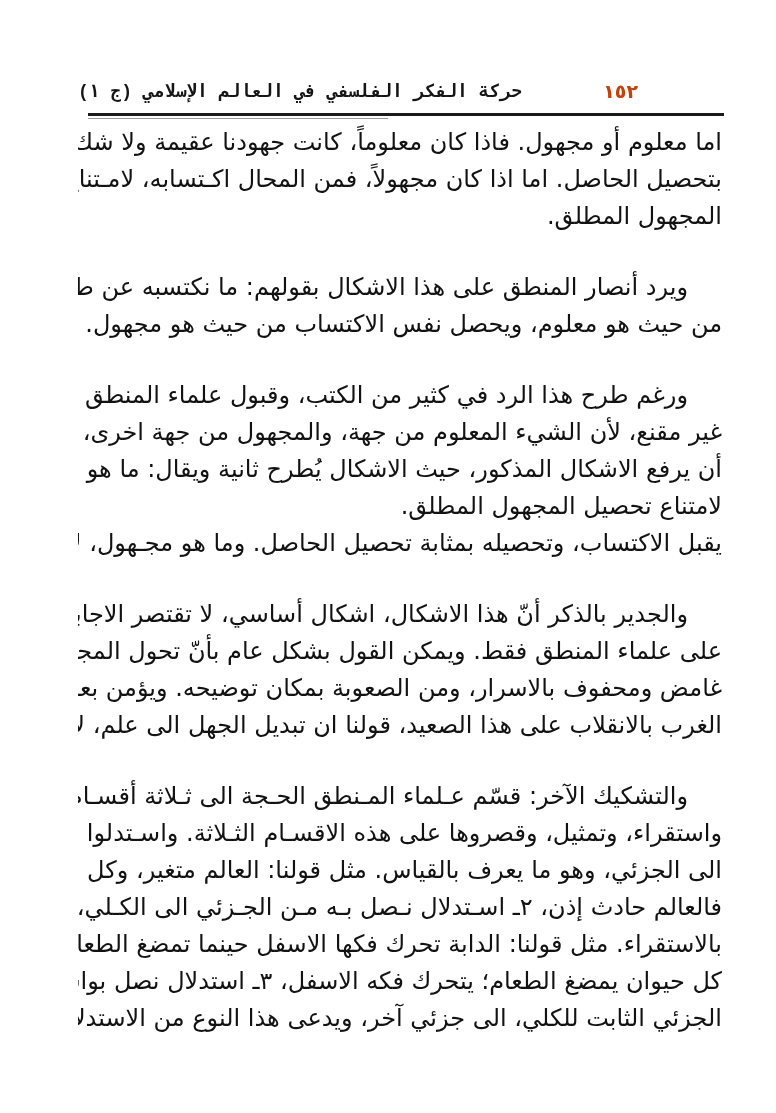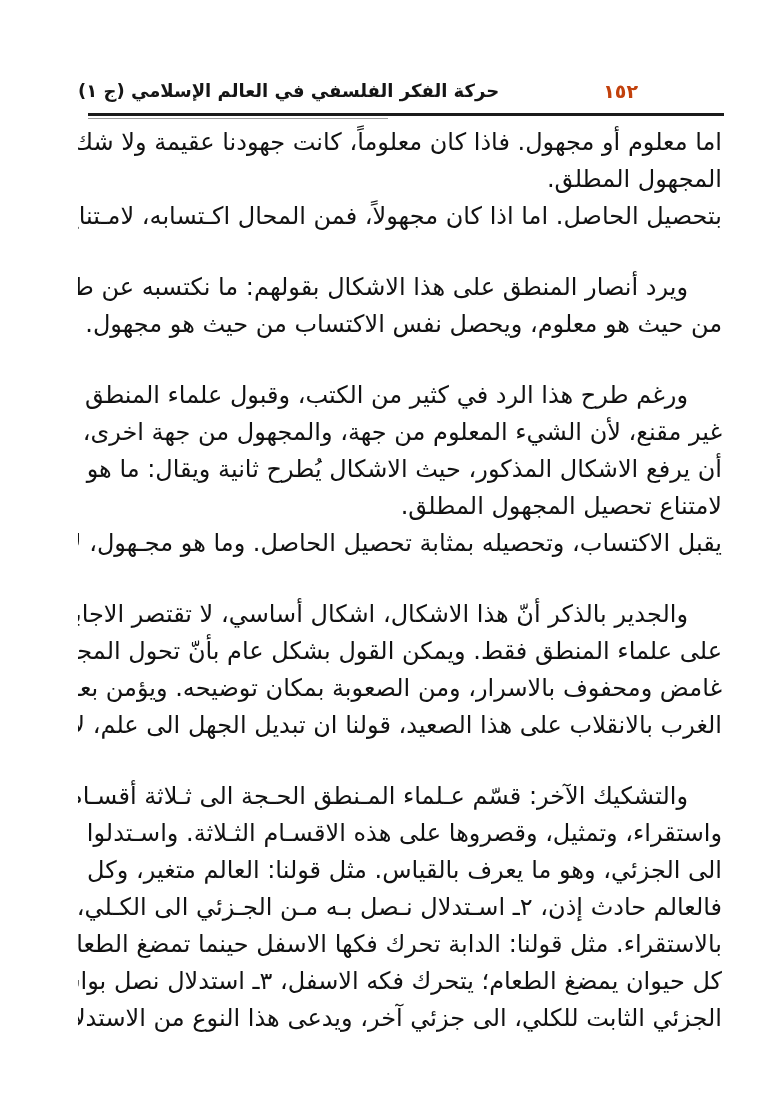--- a/index.html
+++ b/index.html
@@ -21,20 +21,21 @@
   }
   .header-title {
     position:absolute;
     left:0; top:0;
     direction:rtl;
     font-size:18px;
     font-weight:bold;
     color:#151515;
     white-space:nowrap;
     letter-spacing:0px;
+    font-family:Liberation Mono, monospace;
   }
   .header-pagenum {
     position:absolute;
     right:86px; top:0;
     font-size:19px;
     font-weight:bold;
     color:#c2410c;
   }
   .header-rule {
     position:absolute;
@@ -81,22 +82,22 @@
   <div class="header">
     <div class="header-title">حركة الفكر الفلسفي في العالم الإسلامي (ج ١)</div>
     <div class="header-pagenum">١٥٢</div>
   </div>
 
   <div class="header-rule"></div>
   <div class="header-rule-shadow"></div>
 
   <div class="body-text">
       <div class="line">اما معلوم أو مجهول. فاذا كان معلوماً، كانت جهودنا عقيمة ولا شك أو ما يُعرف</div>
+      <div class="line">بتحصيل الحاصل. اما اذا كان مجهولاً، فمن المحال اكـتسابه، لامـتناع اكـتساب</div>
       <div class="line end">المجهول المطلق.</div>
-      <div class="line">بتحصيل الحاصل. اما اذا كان مجهولاً، فمن المحال اكـتسابه، لامـتناع اكـتساب</div>
       <div class="line indent">ويرد أنصار المنطق على هذا الاشكال بقولهم: ما نكتسبه عن طريق المعرِّف</div>
       <div class="line end">من حيث هو معلوم، ويحصل نفس الاكتساب من حيث هو مجهول.</div>
       <div class="line indent">ورغم طرح هذا الرد في كثير من الكتب، وقبول علماء المنطق به، إلّا انه يبدو</div>
       <div class="line">غير مقنع، لأن الشيء المعلوم من جهة، والمجهول من جهة اخرى، ليس بامكانه</div>
       <div class="line">أن يرفع الاشكال المذكور، حيث الاشكال يُطرح ثانية ويقال: ما هو معلوم، لا</div>
       <div class="line end">لامتناع تحصيل المجهول المطلق.</div>
       <div class="line">يقبل الاكتساب، وتحصيله بمثابة تحصيل الحاصل. وما هو مجـهول، لا يُـطلب،</div>
       <div class="line indent">والجدير بالذكر أنّ هذا الاشكال، اشكال أساسي، لا تقتصر الاجابة عليه،</div>
       <div class="line">على علماء المنطق فقط. ويمكن القول بشكل عام بأنّ تحول المجهول الى معلوم، أمر</div>
       <div class="line">غامض ومحفوف بالاسرار، ومن الصعوبة بمكان توضيحه. ويؤمن بعض مفكري</div>

